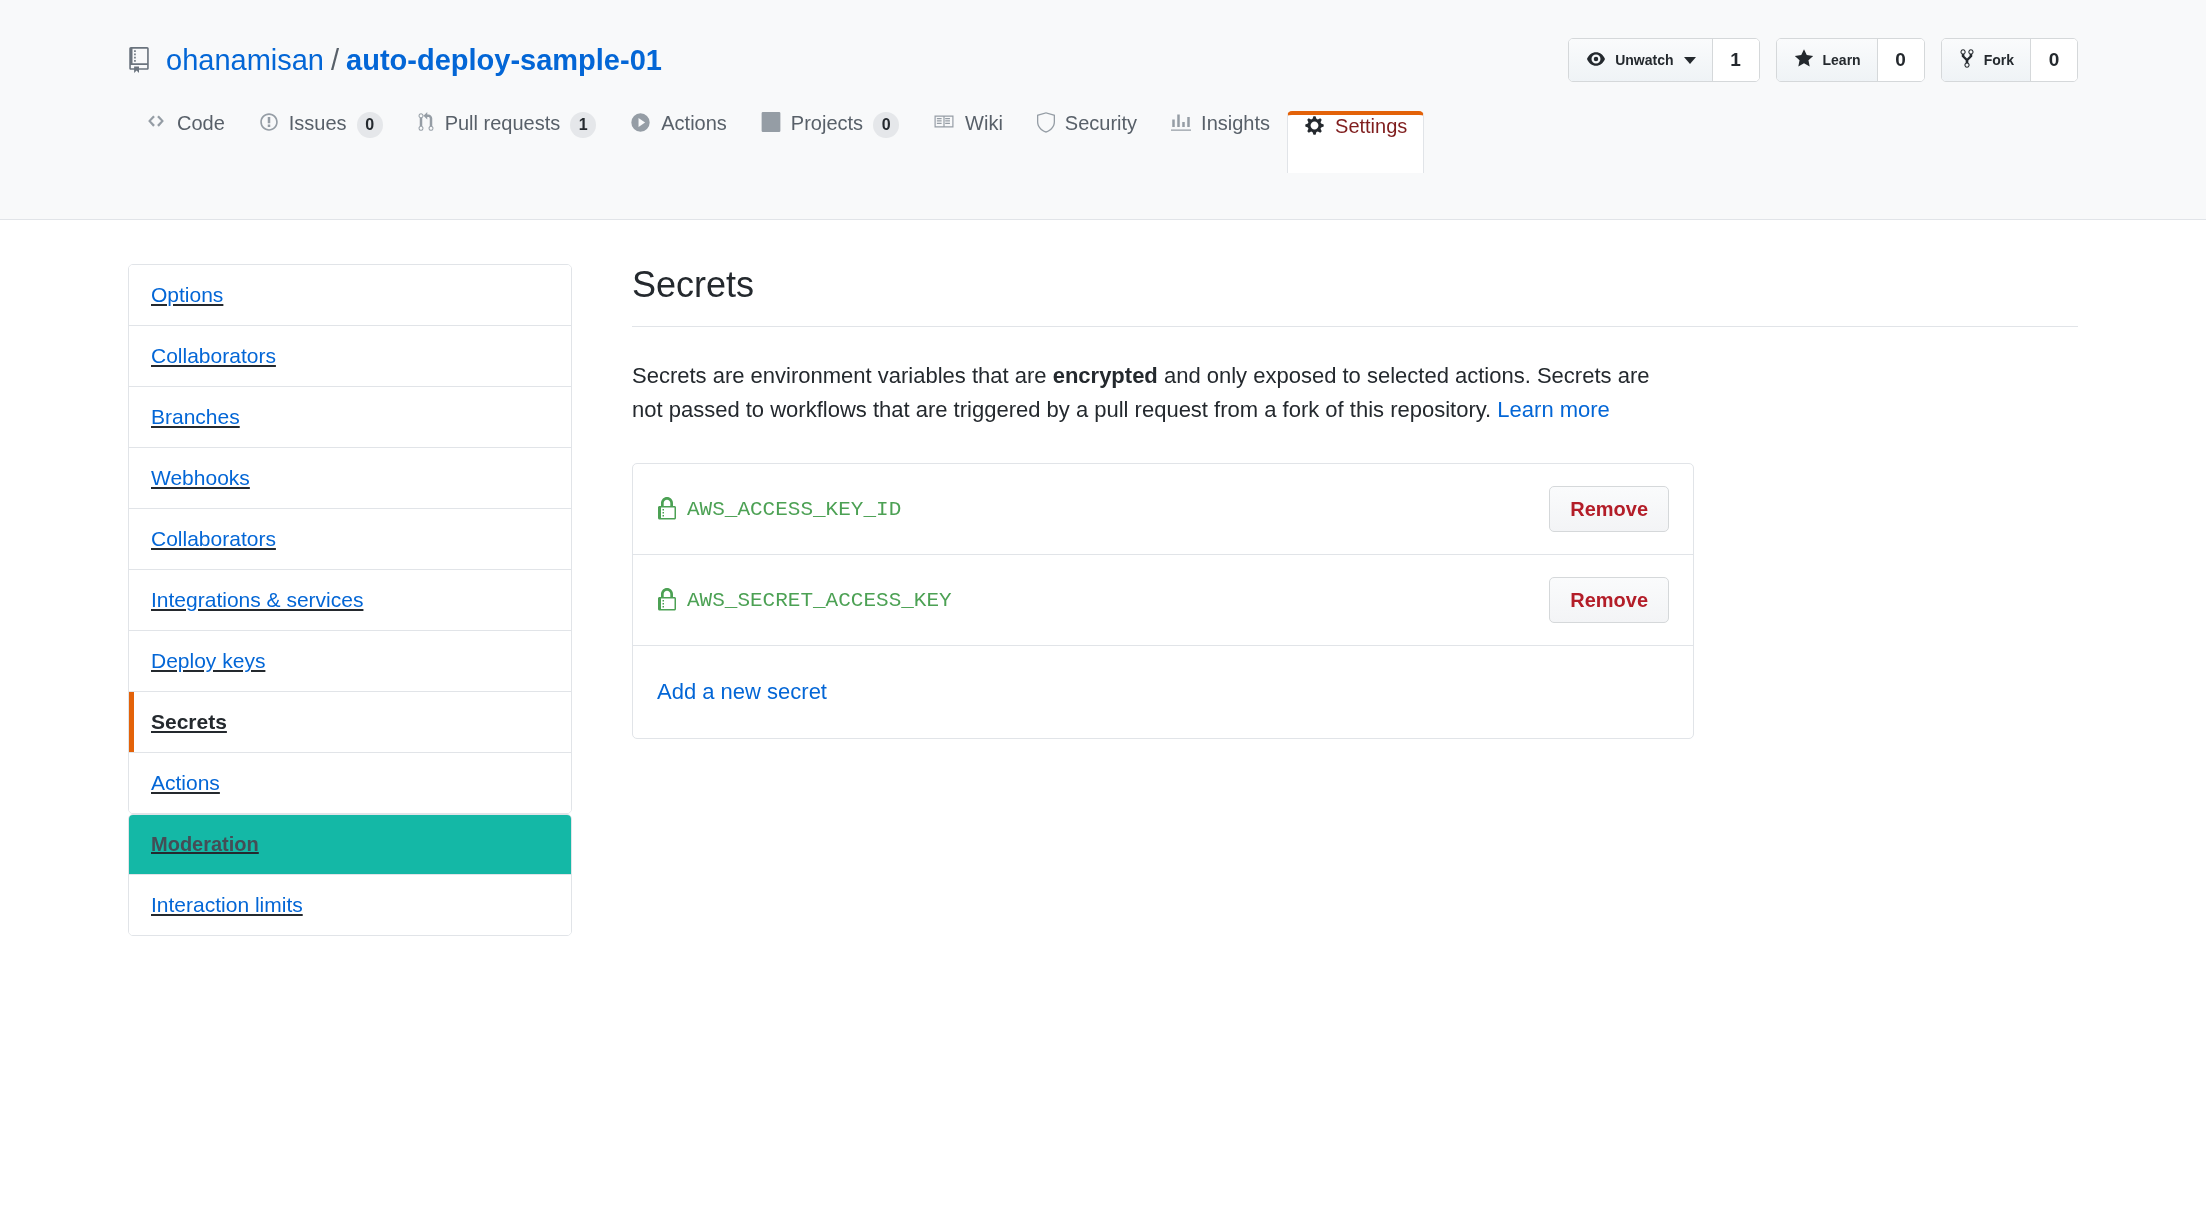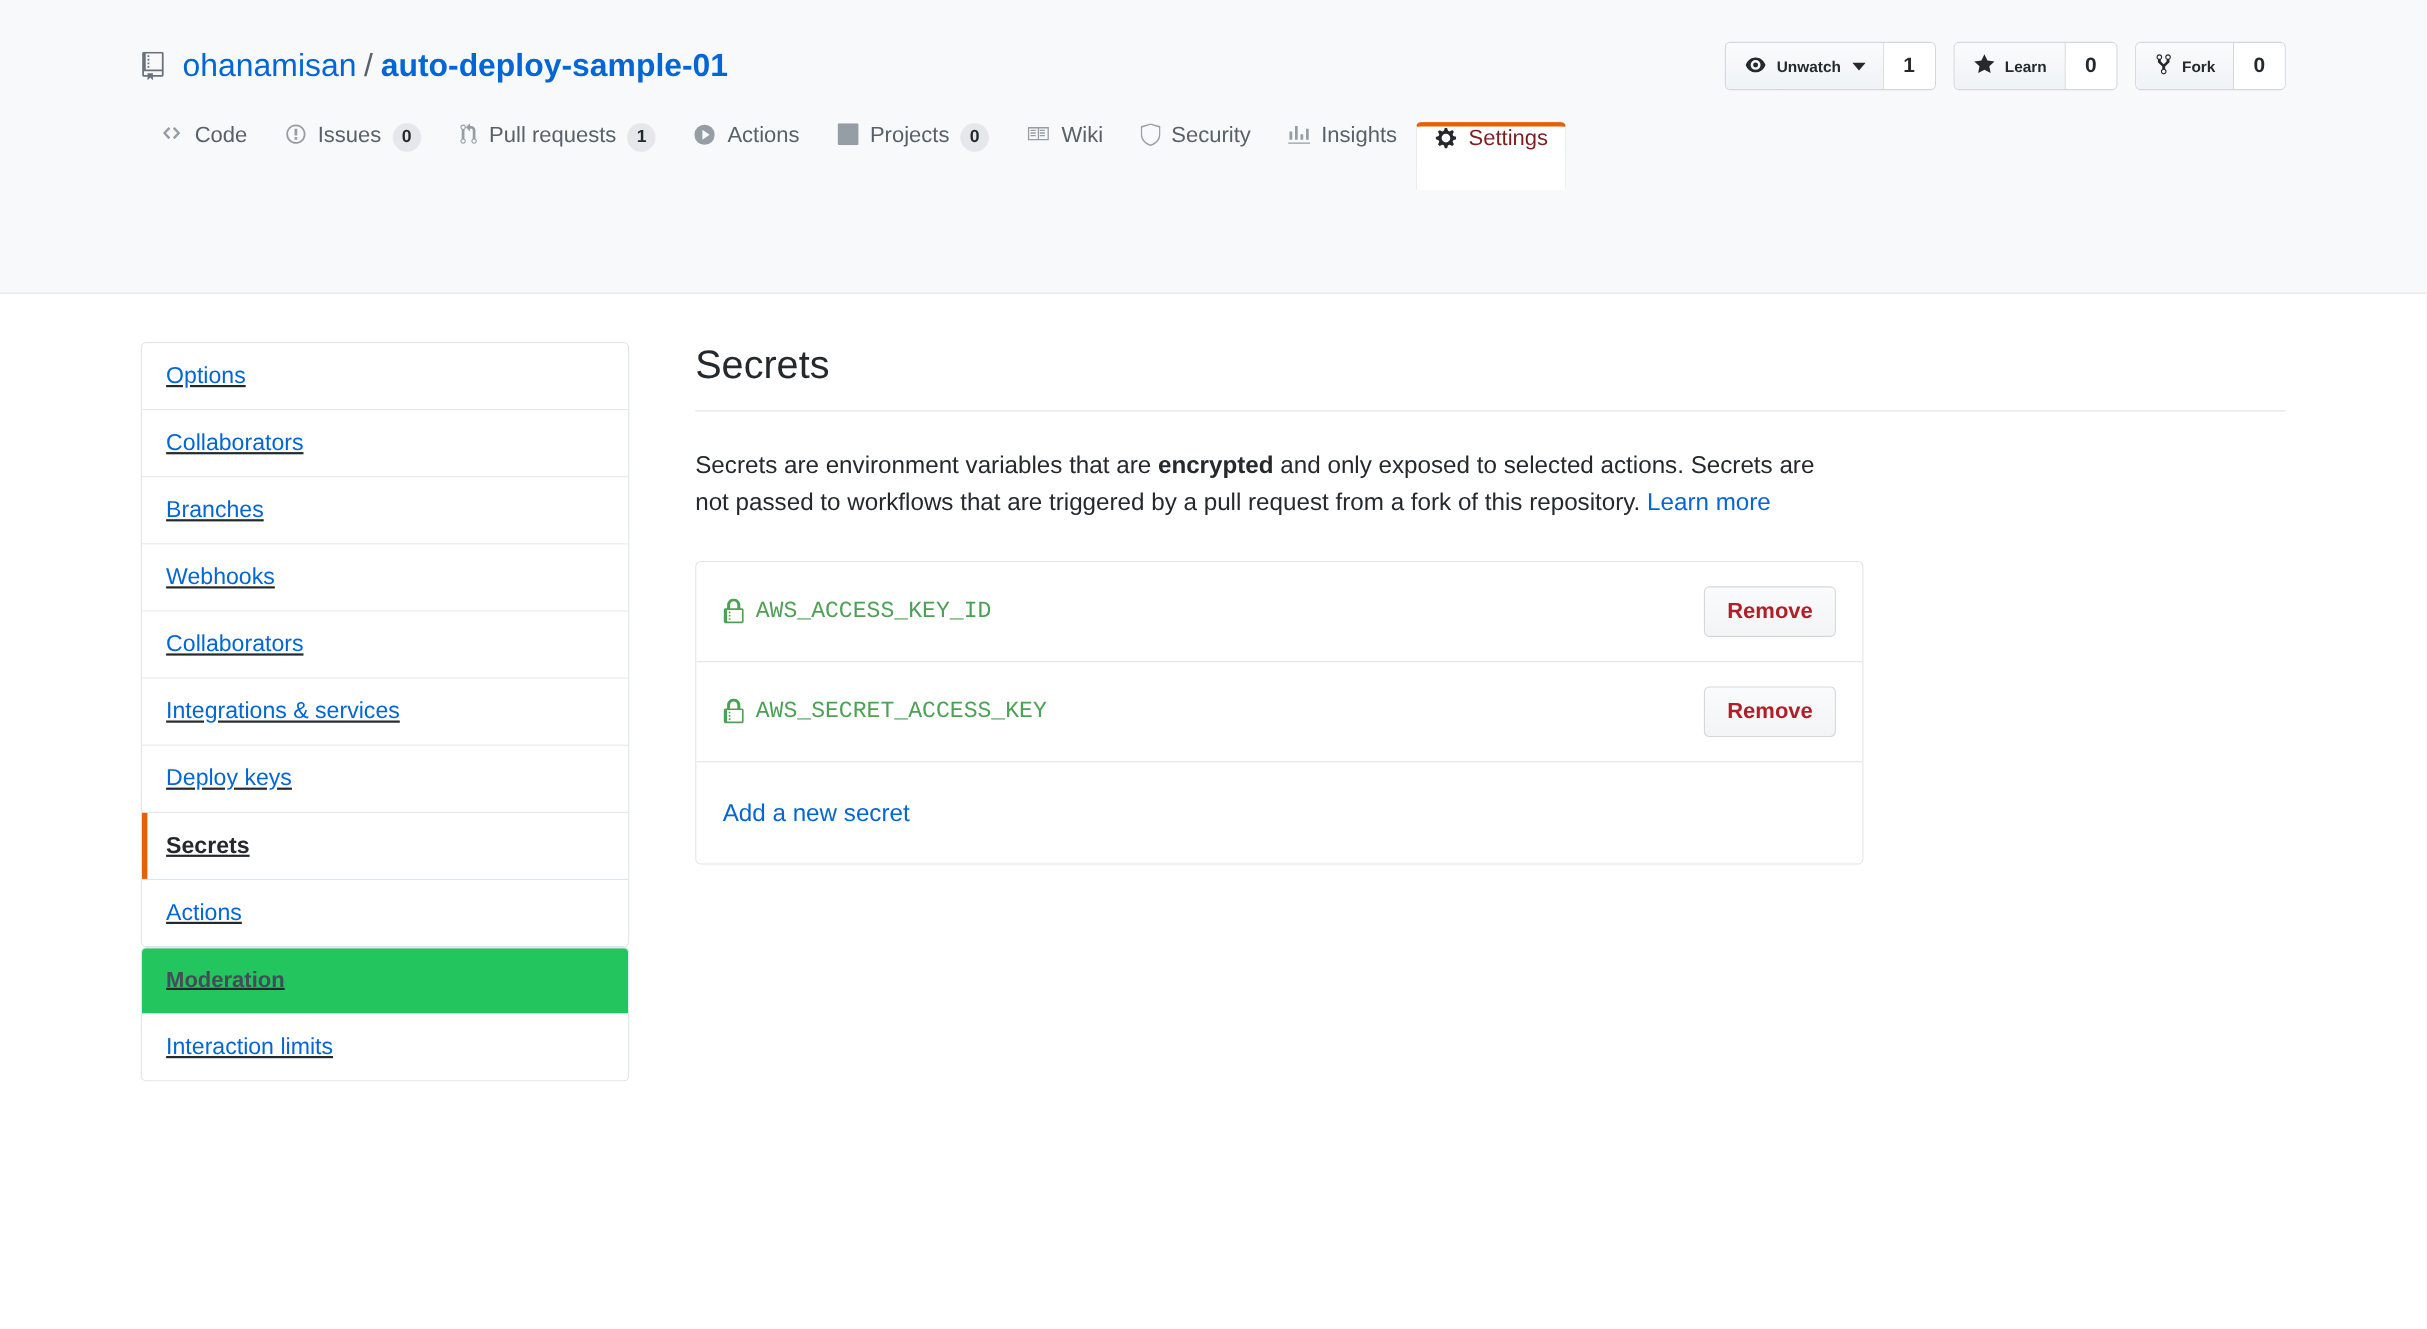--- a/index.html
+++ b/index.html
@@ -14,21 +14,21 @@
     font-family: "Liberation Sans", sans-serif;
     color: #24292e;
     -webkit-font-smoothing: antialiased;
     overflow: hidden;
   }
 
   
   .repo-header {
     background: #f8f9fa;
     border-bottom: 1px solid #e1e4e8;
-    height: 267px;
+    height: 220px;
     position: relative;
   }
 
   .repo-title-row {
     display: flex;
     align-items: center;
     justify-content: space-between;
     padding: 38px 128px 0 128px;
   }
 
@@ -173,21 +173,21 @@
   
   .sidebar { width: 444px; flex: 0 0 444px; }
   .menu {
     background: #fff;
     border: 1px solid #e1e4e8;
     border-radius: 5px;
     overflow: hidden;
     text-decoration: underline;
   }
   .menu-heading {
-    background: #22c55e;
+    background: #14b8a6;
     padding: 18px 22px;
     font-size: 20px;
     font-weight: 700;
     color: #444d56;
     border-bottom: 1px solid #e1e4e8;
   }
   .menu-item {
     display: block;
     padding: 18px 22px;
     font-size: 21px;

